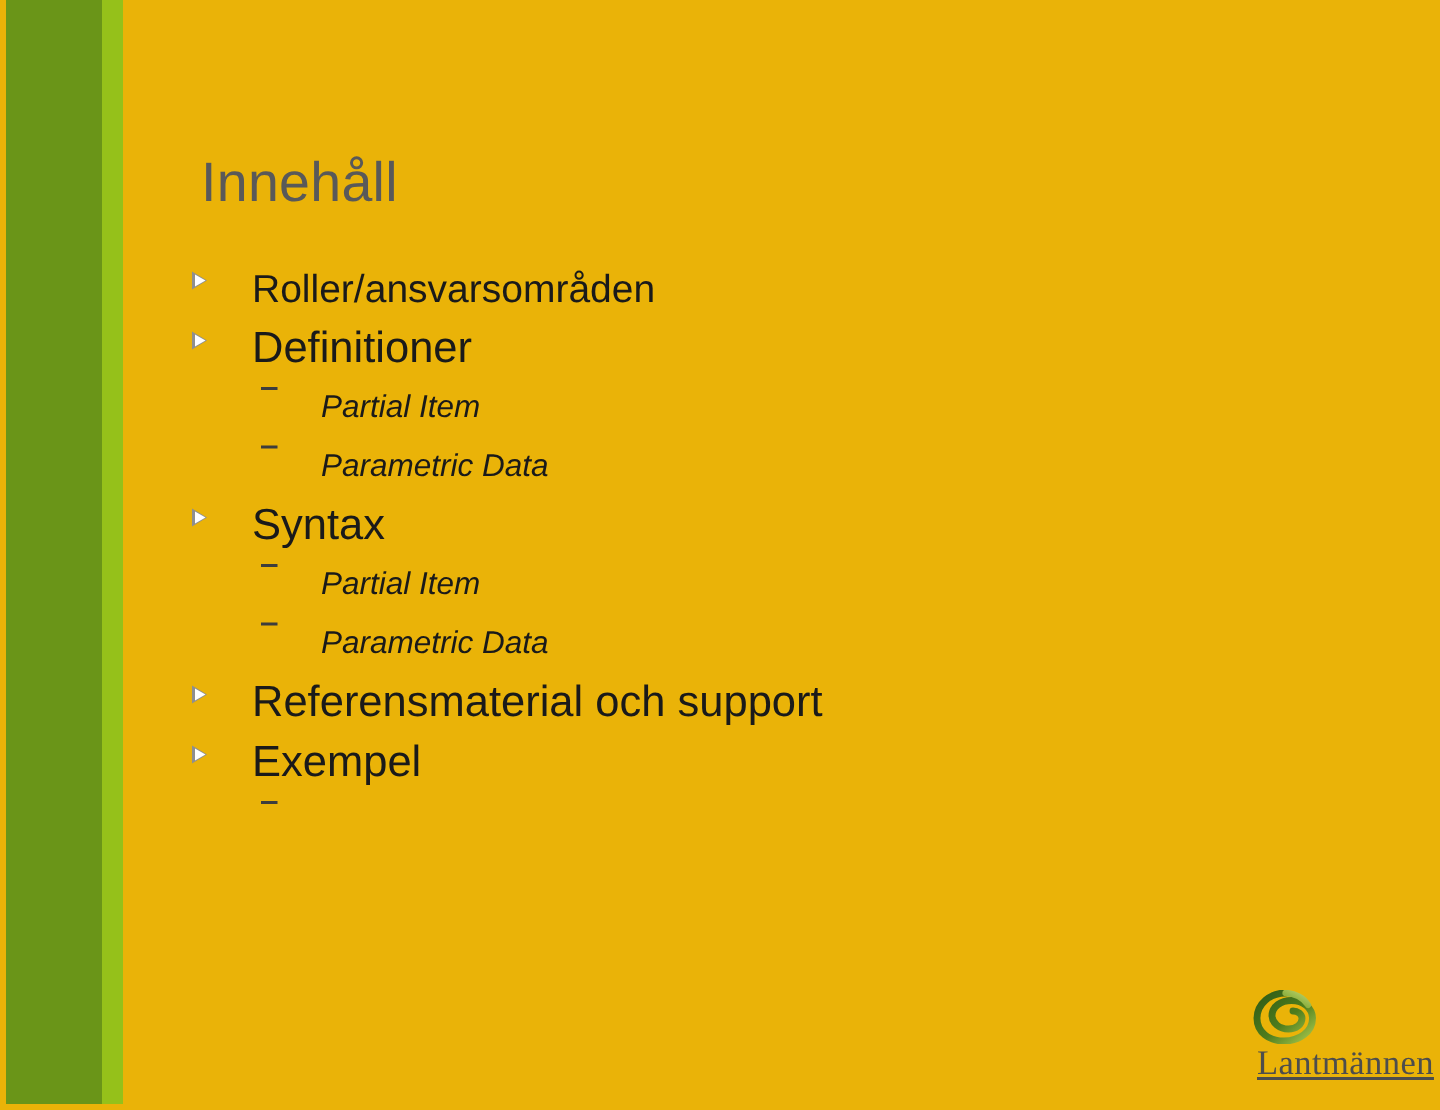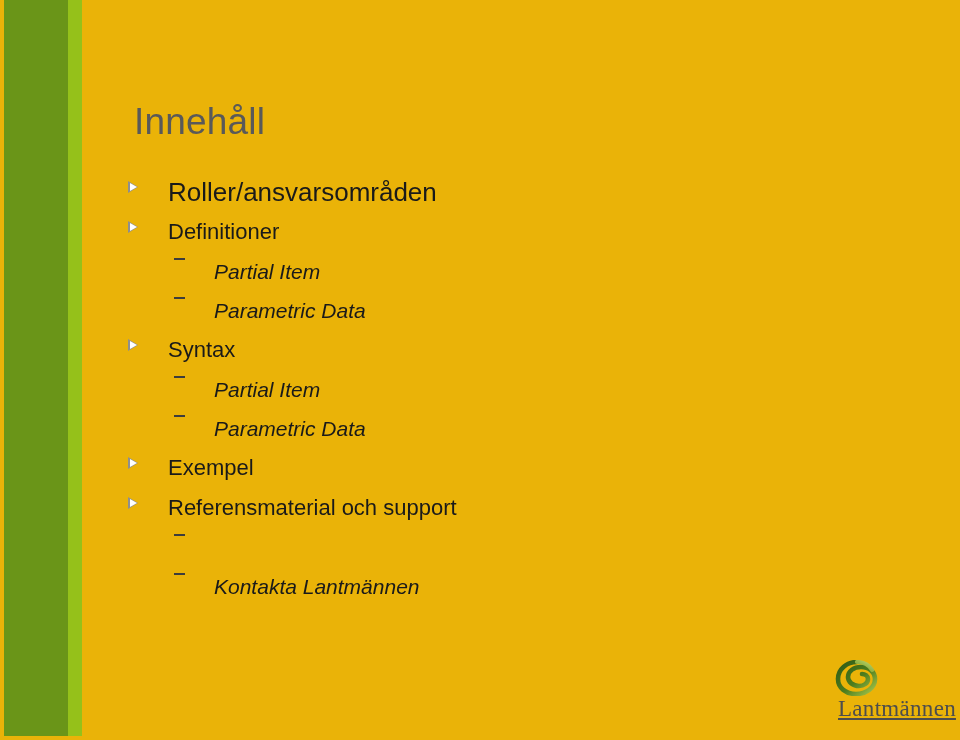--- a/index.html
+++ b/index.html
@@ -87,21 +87,21 @@
     position: absolute;
     left: -8.5px;
     top: -4.2px;
     width: 0;
     height: 0;
     border-left: 7px solid #ffffff;
     border-top: 4.2px solid transparent;
     border-bottom: 4.2px solid transparent;
   }
   .lvl1 .text {
-    font-size: 22px;
+    font-size: 29px;
     line-height: 40px;
     color: #1a1a1a;
   }
   .lvl1.big .text {
     font-size: 26px;
   }
 
   
   .lvl2 {
     padding-left: 46px;
@@ -213,42 +213,36 @@
       <span class="marker">
           <i class="dash"></i>
         </span>
       <span class="text">Parametric Data</span>
     </div>
 
     <div class="row lvl1">
       <span class="marker">
           <i class="tri"></i>
         </span>
+      <span class="text">Referensmaterial och support</span>
+    </div>
+
+    <div class="row lvl1">
+      <span class="marker">
+          <i class="tri"></i>
+        </span>
       <span class="text">Exempel</span>
     </div>
 
-    <div class="row lvl1">
-      <span class="marker">
-          <i class="tri"></i>
-        </span>
-      <span class="text">Referensmaterial och support</span>
-    </div>
-
-    <div class="row lvl2">
-      <span class="marker">
-          <i class="dash"></i>
-        </span>
-    </div>
-
-    <div class="row lvl2">
-      <span class="marker">
-          <i class="dash"></i>
-        </span>
-      <span class="text">Kontakta Lantmännen</span>
-    </div>
+    <div class="row lvl2">
+      <span class="marker">
+          <i class="dash"></i>
+        </span>
+    </div>
+
 
   </div>
 
   <div class="logo">
     <svg class="logo-mark" viewBox="0 0 46 36">
       <defs>
         <linearGradient id="swirlGrad" x1="0" y1="0" x2="1" y2="1">
           <stop offset="0%" stop-color="#2f5a16"></stop>
           <stop offset="55%" stop-color="#4e7d1d"></stop>
           <stop offset="100%" stop-color="#a9c94c"></stop>

